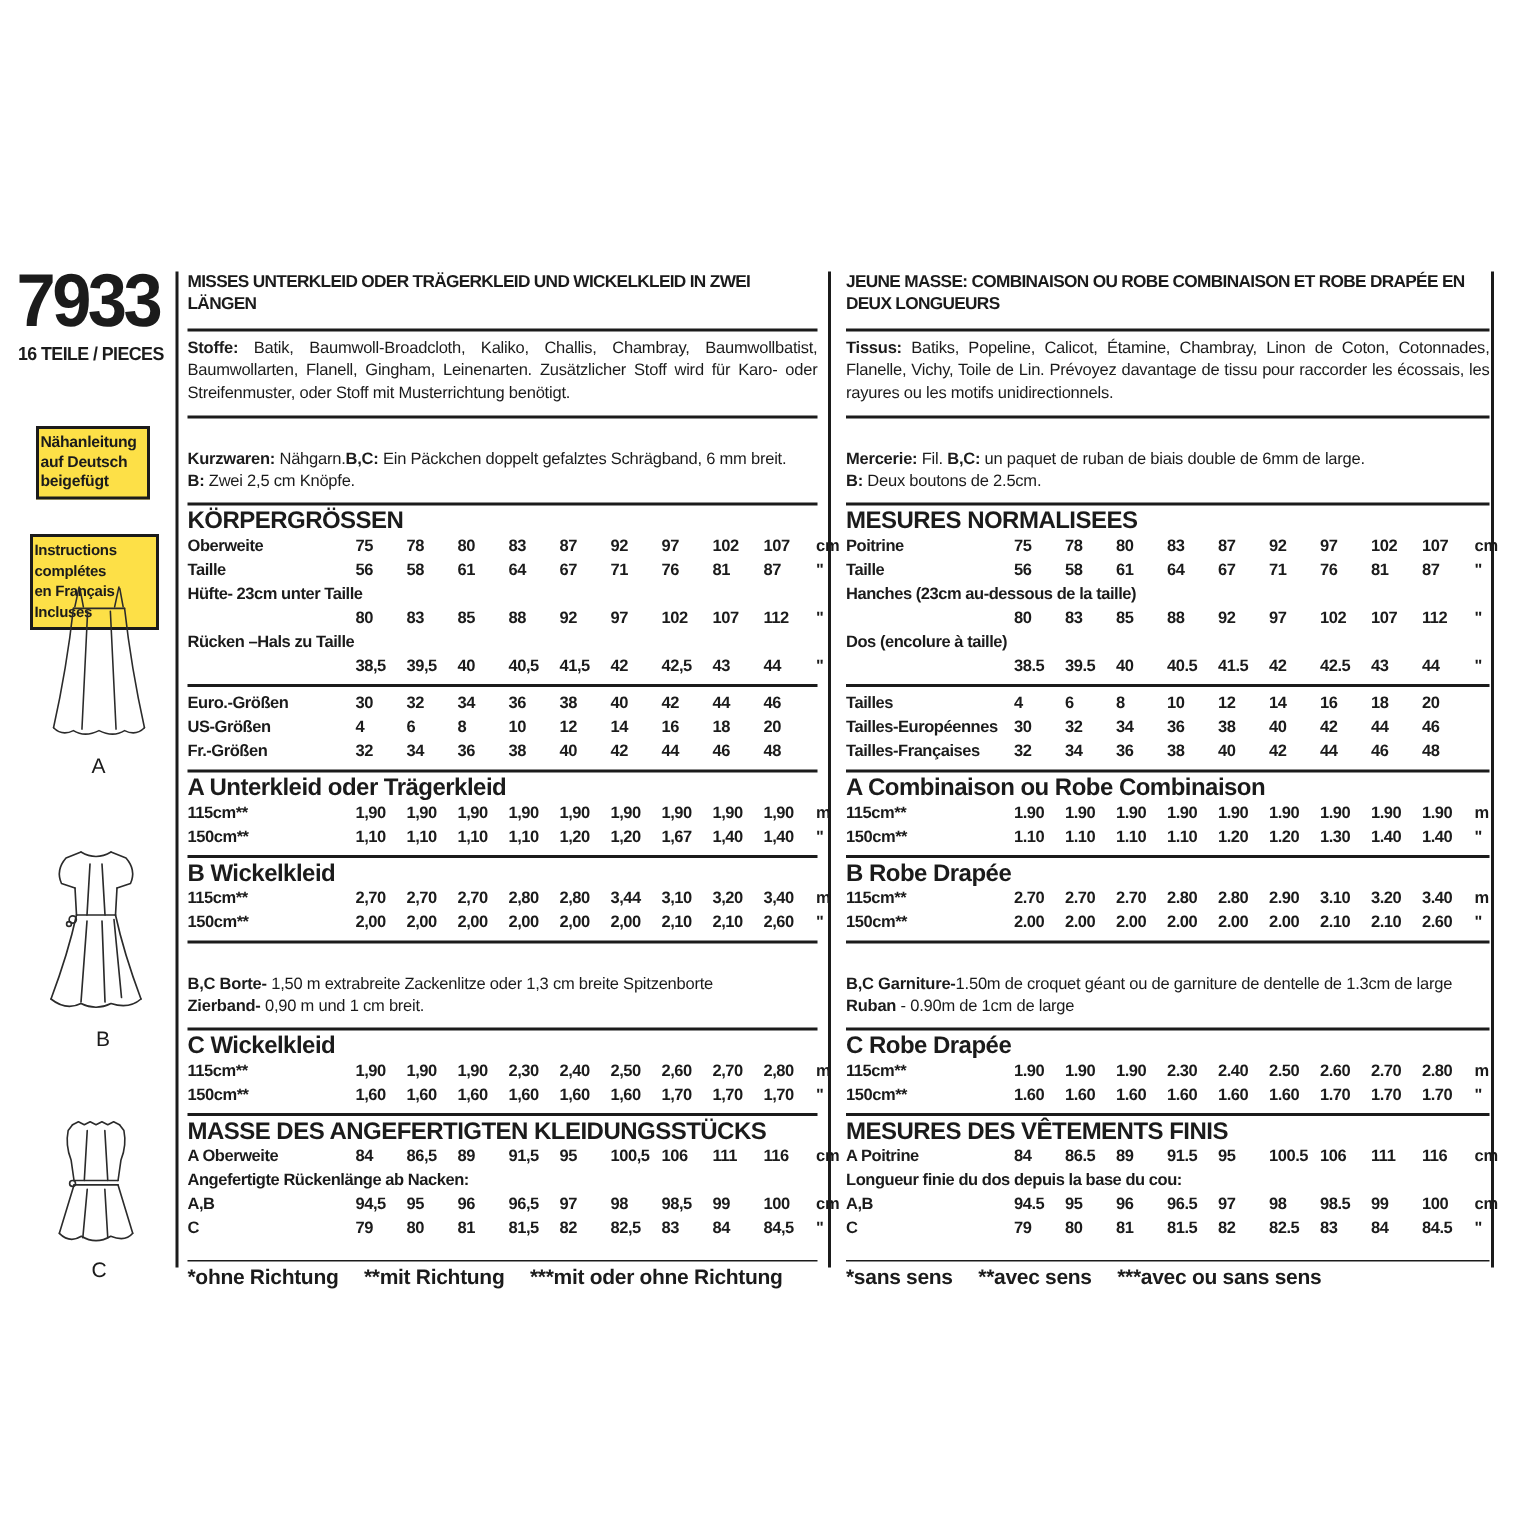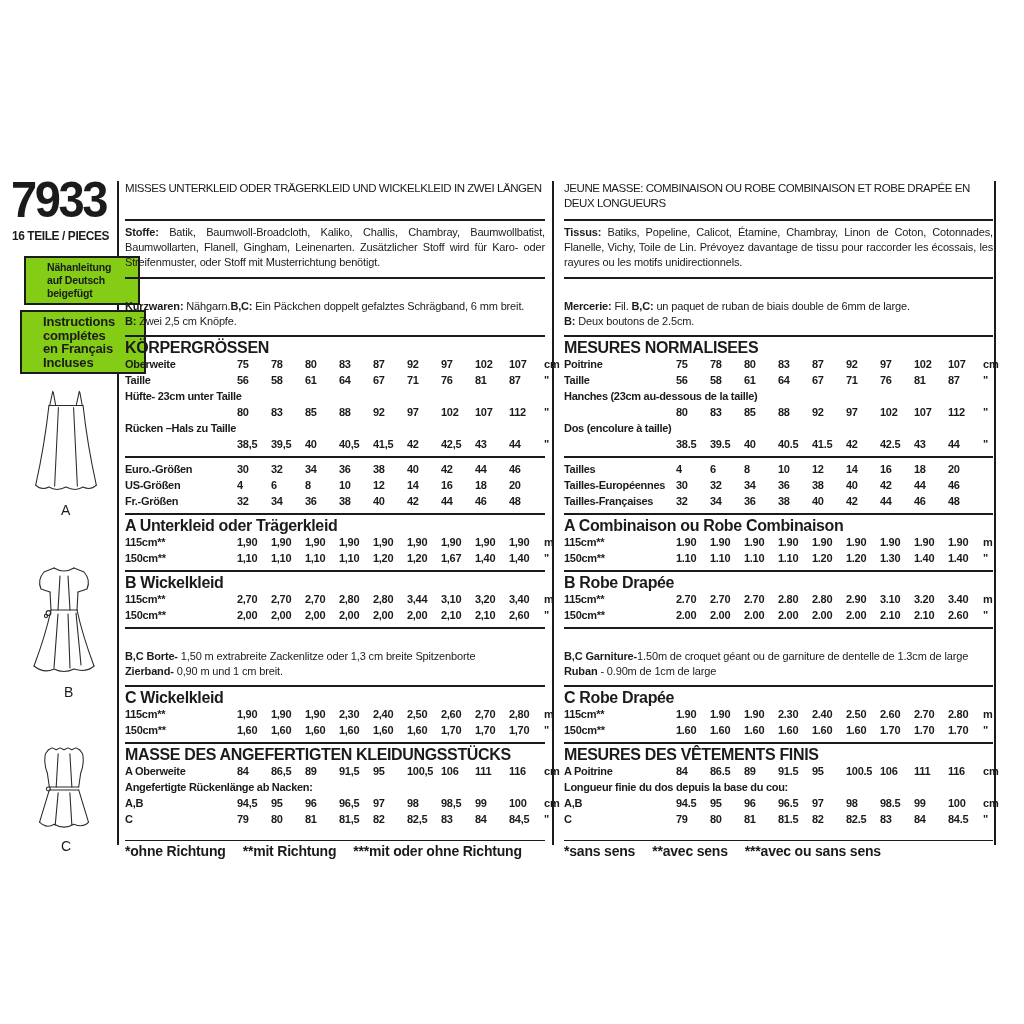--- a/index.html
+++ b/index.html
@@ -14,33 +14,33 @@
   #pattern-number{
     position:absolute;left:11px;top:176px;width:104px;
     font-size:50px;font-weight:700;letter-spacing:-2.5px;line-height:48px;
     transform:scaleX(.94);transform-origin:left top;white-space:nowrap;
   }
   #pieces-label{
     position:absolute;left:12px;top:229px;font-size:12.5px;font-weight:700;
     letter-spacing:-.4px;white-space:nowrap;transform:scaleX(.95);transform-origin:left top;
   }
   .note-box{
-    position:absolute;border:2px solid #1b1b1b;background:#84cc16;
-    font-weight:700;padding:3px 21px;letter-spacing:-.2px;
+    position:absolute;border:2px solid #1b1b1b;background:#fde047;
+    font-weight:700;padding:3px 1px;letter-spacing:-.2px;margin-top:28px;
   }
   #german-box{left:24px;top:256px;width:70px;font-size:10.5px;line-height:13px;}
-  #french-box{left:20px;top:310px;width:80px;font-size:13px;line-height:13.5px;}
+  #french-box{left:20px;top:328px;width:80px;font-size:10px;line-height:13.5px;}
   .sketch{position:absolute;}
   .view-label{position:absolute;font-size:14px;font-weight:400;letter-spacing:.5px;}
 
   
   .col{position:absolute;top:181px;font-size:11px;line-height:15px;letter-spacing:-.15px;}
   #col-de{left:125px;width:420px;}
   #col-fr{left:564px;width:429px;}
-  .title{height:38px;font-size:11.5px;line-height:14.5px;font-weight:400;letter-spacing:-.45px;}
+  .title{height:38px;font-size:11.5px;line-height:14.5px;font-weight:700;letter-spacing:-.45px;}
   .rule{border-top:2px solid #1b1b1b;height:0;}
   .rule.thin{border-top-width:1px;}
   .foot-rule{margin-top:9px;}
   .sec{padding:3px 0 4px;}
   .para{padding:4px 0 7px;text-align:justify;}
   .para .b{font-weight:700;}
   .para2{padding:20px 0 6px;}
   .para2 .b{font-weight:700;}
   .thead{font-size:16px;font-weight:700;line-height:16px;letter-spacing:-.35px;white-space:nowrap;}
   .trow{display:flex;height:16px;line-height:16px;align-items:center;}

